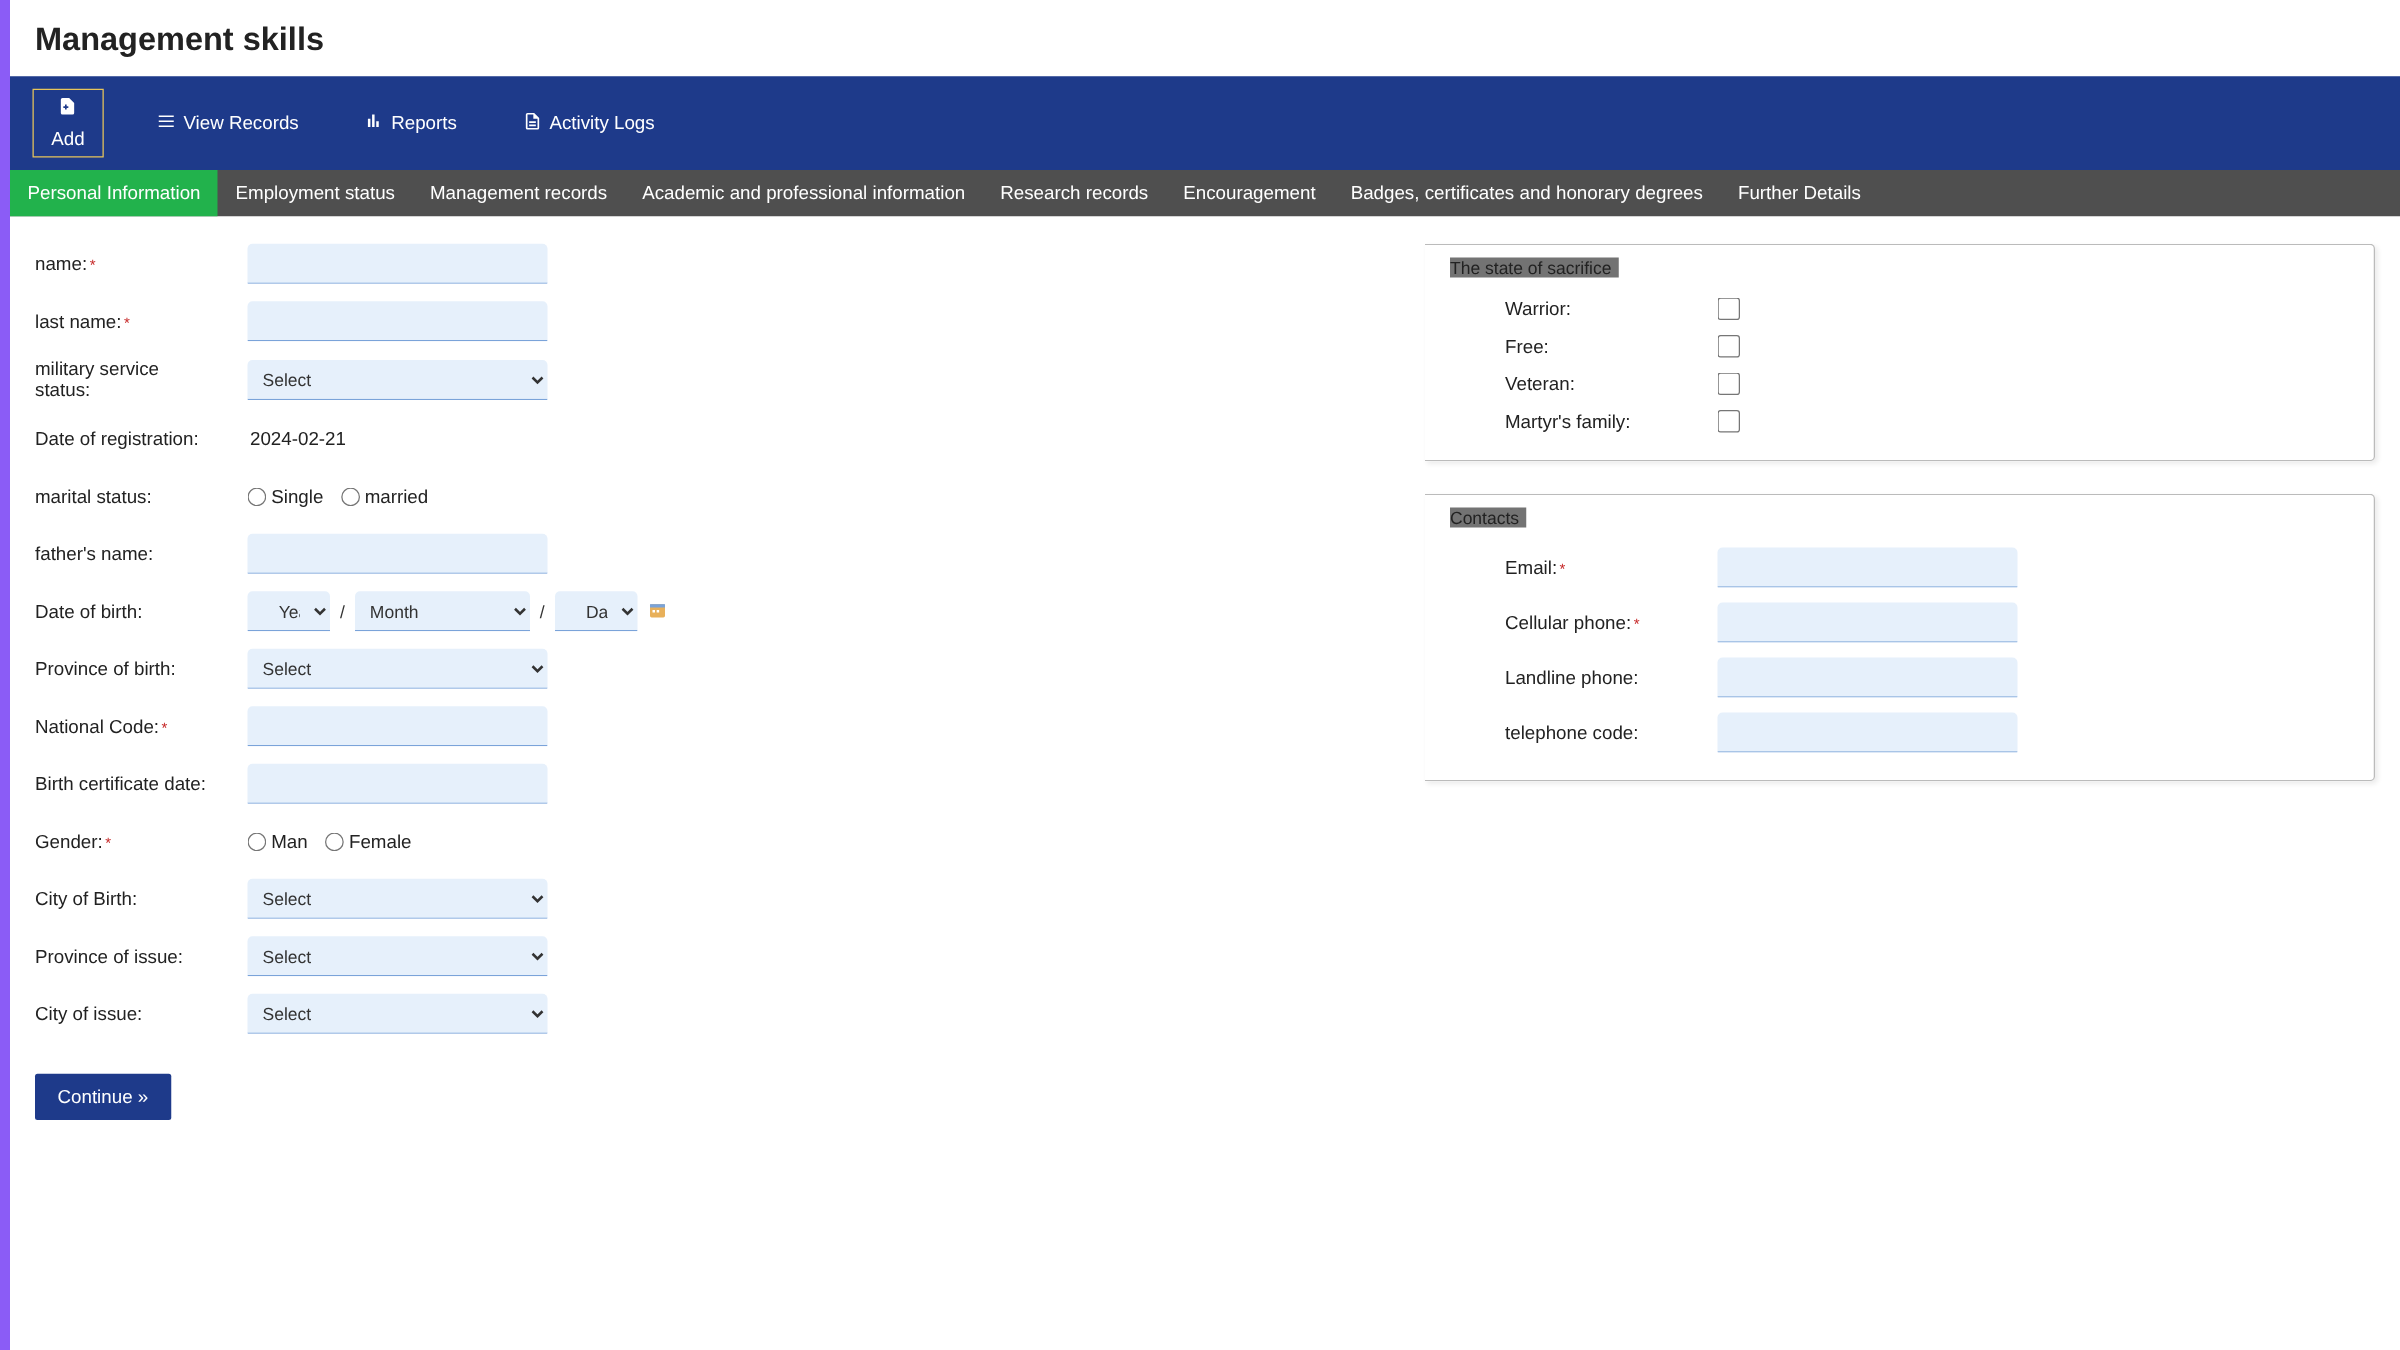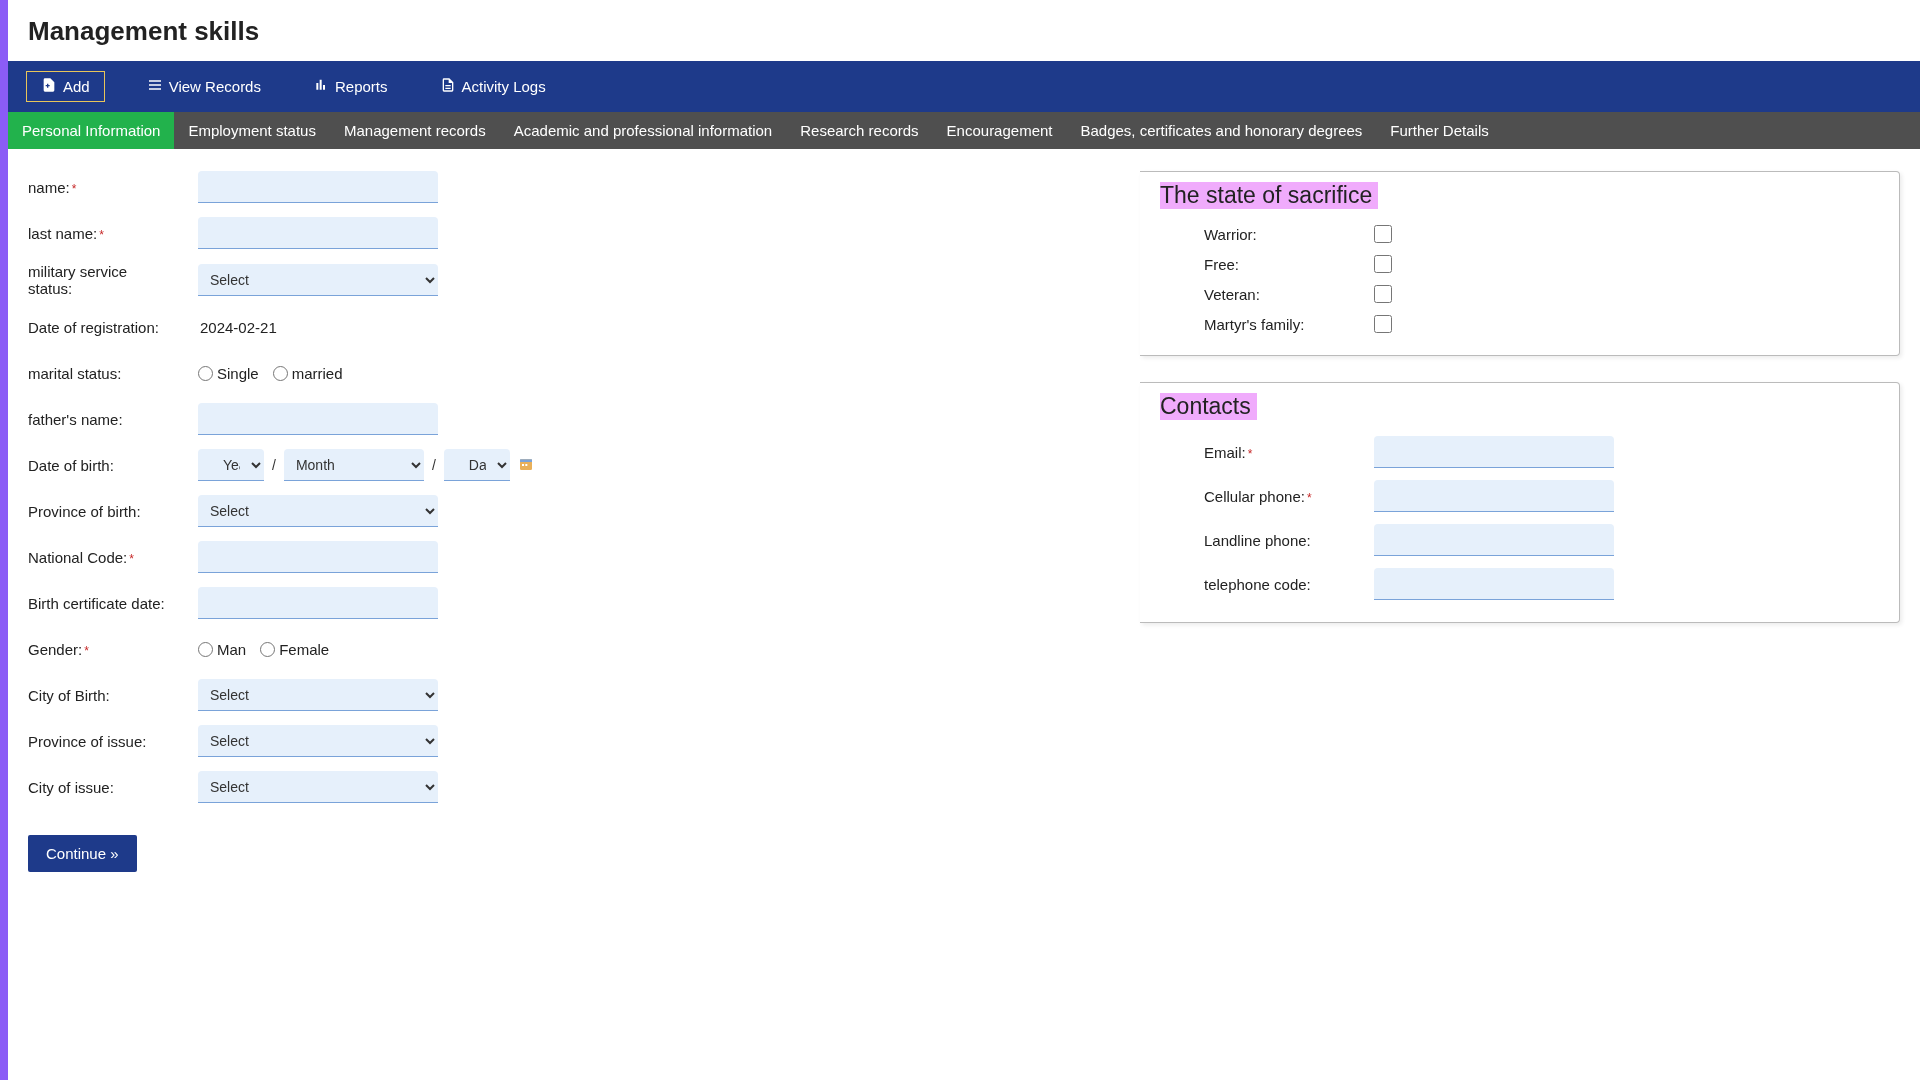--- a/index.html
+++ b/index.html
@@ -1,21 +1,21 @@
 <!DOCTYPE html>
 <html><head>
 <meta charset="utf-8">
 <style>
   * { box-sizing: border-box; margin: 0; padding: 0; font-family: "Segoe UI", Arial, sans-serif; }
   body { background: #fff; font-size: 14px; color: #222; }
   .outer { border-left: 8px solid #8b5cf6; width: 1920px; min-height: 1080px; padding-left: 0; }
   .page-title { font-size: 26px; font-weight: 600; padding: 16px 20px 14px 20px; }
   .toolbar { background: #1e3a8a; display: flex; align-items: center; padding: 10px 18px; gap: 32px; }
   .toolbar-item { color: #fff; display: flex; align-items: center; gap: 6px; font-size: 15px; cursor: pointer; padding: 6px 10px; }
-  .toolbar-item.active { border: 1px solid #e8c55a; padding: 5px 14px; }
+  .toolbar-item.active { border: 1px solid #e8c55a; padding: 5px 14px; flex-direction: column; }
   .toolbar-item svg { width: 16px; height: 16px; fill: #fff; }
   .tabs { background: #4f4f4f; display: flex; align-items: center; }
   .tab { color: #fff; padding: 10px 14px; font-size: 15px; cursor: pointer; white-space: nowrap; }
   .tab.active { background: #22b24c; }
   .content { display: flex; padding: 22px 20px; gap: 40px; align-items: flex-start; }
   .left-col { width: 720px; }
   .form-row { display: flex; align-items: center; margin-bottom: 14px; min-height: 32px; }
   .form-label { width: 170px; font-size: 15px; color: #222; padding-right: 27px; }
   .form-label .req { color: #c62828; font-size: 12px; margin-left: 2px; }
   .text-input, .select-input {
@@ -32,21 +32,21 @@
   .radio-group label { display: flex; align-items: center; gap: 4px; font-size: 15px; }
   .dob-row { display: flex; align-items: center; gap: 8px; }
   .dob-row .sep { color: #333; }
   .cal-icon { width: 16px; height: 16px; }
   .continue-btn {
     margin-top: 18px; background: #1e3a8a; color: #ffffff; border: none;
     padding: 10px 18px; font-size: 15px; cursor: pointer; border-radius: 2px;
   }
   .right-col { margin-left: auto; width: 760px; display: flex; flex-direction: column; gap: 26px; }
   .fieldset { border: 1px solid #bbb; border-left: none; border-radius: 0 4px 4px 0; padding: 14px 20px 22px 20px; position: relative; box-shadow: 2px 2px 4px rgba(0,0,0,0.08); }
-  .fieldset .legend { position: relative; top: -4px; background: #f0abfc; display: inline-block; padding: 0 6px 0 0; font-size: 23px; color: #222; }
+  .fieldset .legend { position: relative; top: -4px; background: #737373; display: inline-block; padding: 0 6px 0 0; font-size: 14px; color: #222; }
   .fs-row { display: flex; align-items: center; margin-top: 12px; margin-left: 44px; }
   .fs-label { width: 170px; font-size: 15px; }
   .fs-label .req { color: #c62828; font-size: 12px; margin-left: 2px; }
   .checkbox { width: 18px; height: 18px; }
   .fs-input { background: #e6f0fb; border: none; border-bottom: 1.5px solid #7aa3d9; height: 32px; width: 240px; border-radius: 4px 4px 0 0; padding: 4px 8px; }
   input[type=radio] { width: 15px; height: 15px; }
 </style>
 </head>
 <body>
 

